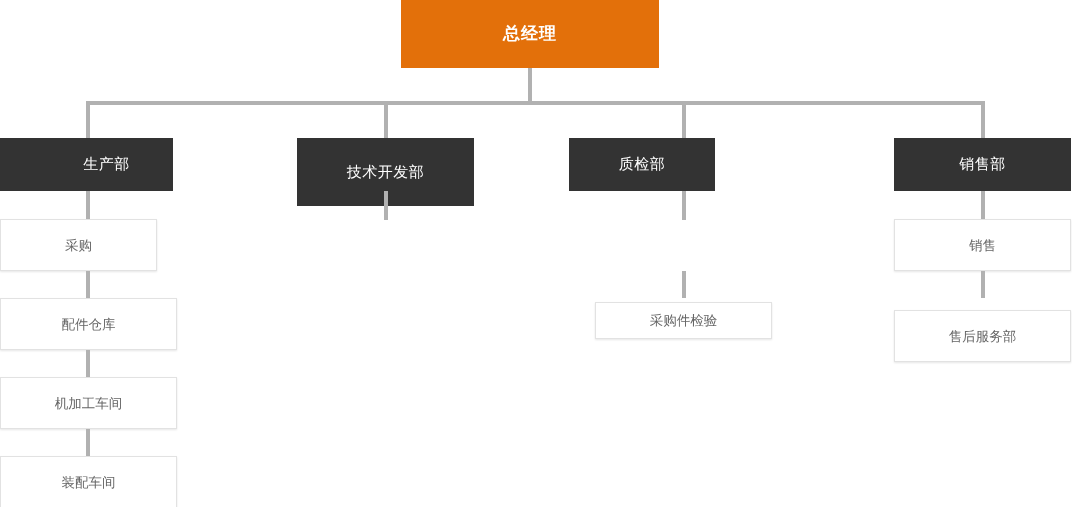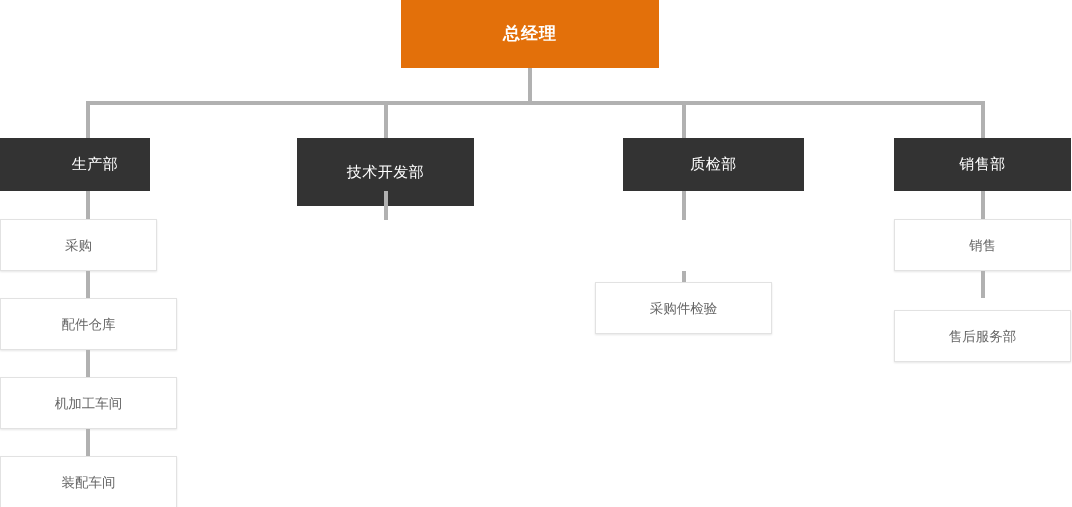--- a/index.html
+++ b/index.html
@@ -74,21 +74,21 @@
 
   <div class="conn conn-v" style="left:528px; top:68px; width:4px; height:36px;"></div>
 
   <div class="conn conn-h" style="left:86px; top:101px; width:899px; height:4px;"></div>
 
   <div class="conn conn-v" style="left:86px; top:101px; width:4px; height:38px;"></div>
   <div class="conn conn-v" style="left:384px; top:101px; width:4px; height:38px;"></div>
   <div class="conn conn-v" style="left:682px; top:101px; width:4px; height:38px;"></div>
   <div class="conn conn-v" style="left:981px; top:101px; width:4px; height:38px;"></div>
 
-  <div class="node node-dept" style="left:0px; top:138px; width:150px; height:53px;padding-left:40px;">
+  <div class="node node-dept" style="left:0px; top:138px; width:173px; height:53px;padding-left:40px;">
     <span>生产部</span>
   </div>
 
   <div class="conn conn-v" style="left:86px; top:191px; width:4px; height:29px;"></div>
   <div class="node node-sub" style="left:0px; top:219px; width:157px; height:52px;">
     <span>采购</span>
   </div>
 
   <div class="conn conn-v" style="left:86px; top:271px; width:4px; height:27px;"></div>
   <div class="node node-sub" style="left:0px; top:298px; width:177px; height:52px;">
@@ -104,28 +104,28 @@
   <div class="node node-sub" style="left:0px; top:456px; width:177px; height:52px;">
     <span>装配车间</span>
   </div>
 
   <div class="node node-dept" style="left:297px; top:138px; width:177px; height:68px;">
     <span>技术开发部</span>
   </div>
 
   <div class="conn conn-v" style="left:384px; top:191px; width:4px; height:29px;"></div>
 
-  <div class="node node-dept" style="left:623px; top:138px; width:181px; height:53px;text-align:center;">
+  <div class="node node-dept" style="left:569px; top:138px; width:146px; height:53px;text-align:center;">
     <span>质检部</span>
   </div>
 
   <div class="conn conn-v" style="left:682px; top:191px; width:4px; height:29px;"></div>
 
   <div class="conn conn-v" style="left:682px; top:271px; width:4px; height:27px;"></div>
-  <div class="node node-sub" style="left:595px; top:282px; width:177px; height:52px;justify-content:center;">
+  <div class="node node-sub" style="left:595px; top:302px; width:177px; height:37px;justify-content:center;">
     <span>采购件检验</span>
   </div>
 
   <div class="node node-dept" style="left:894px; top:138px; width:177px; height:53px;">
     <span>销售部</span>
   </div>
 
   <div class="conn conn-v" style="left:981px; top:191px; width:4px; height:29px;"></div>
   <div class="node node-sub" style="left:894px; top:219px; width:177px; height:52px;">
     <span>销售</span>

